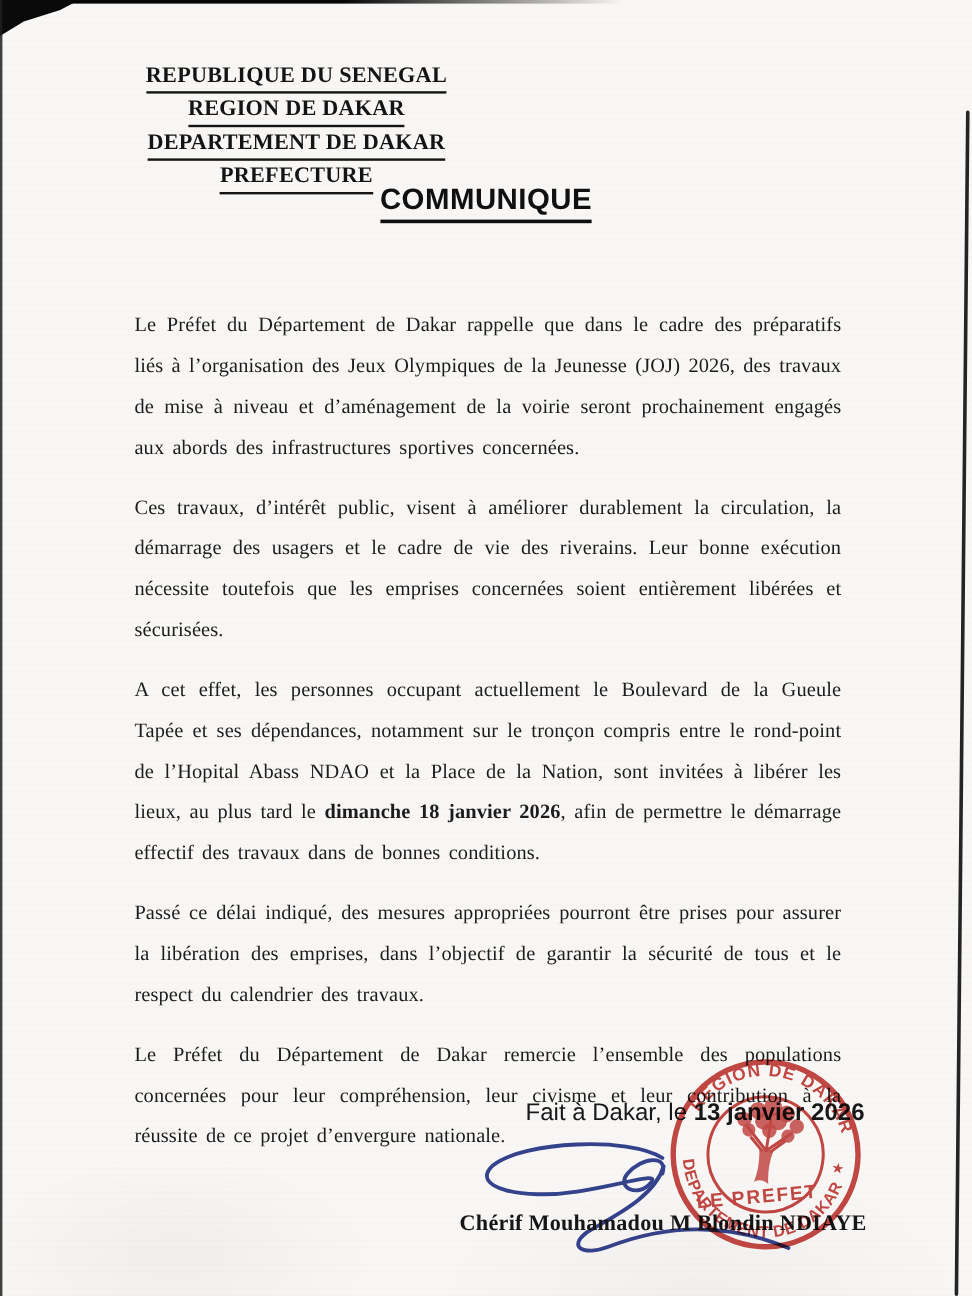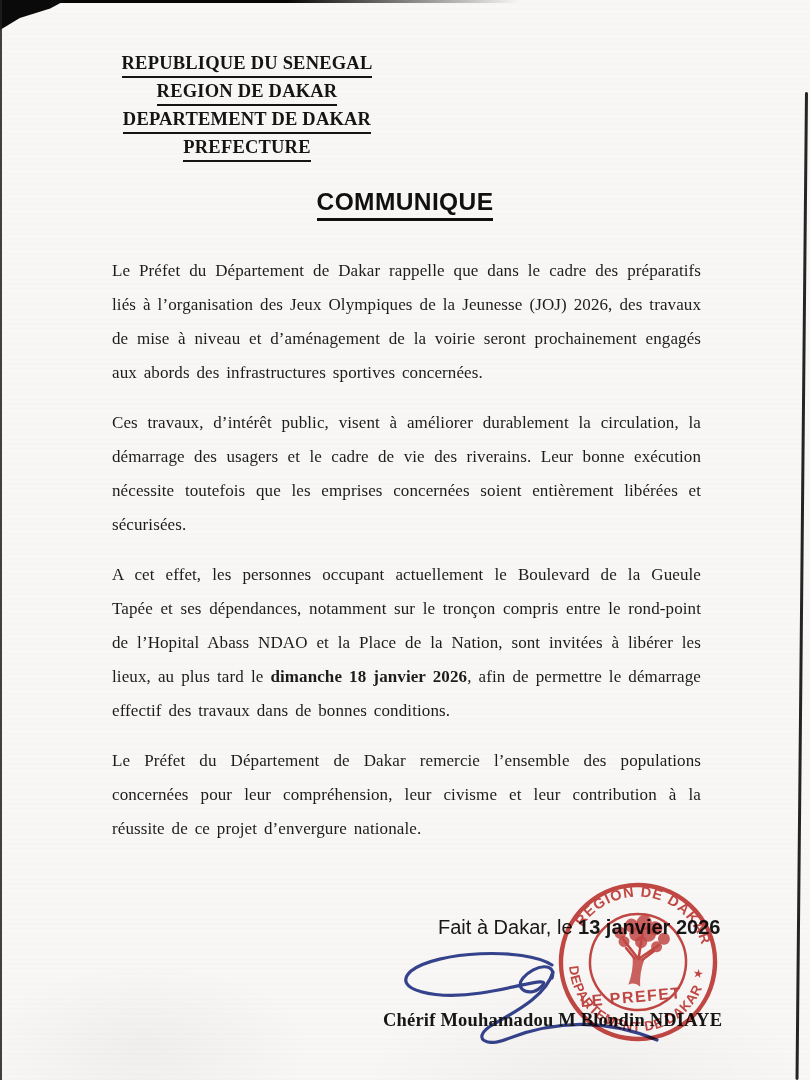--- a/index.html
+++ b/index.html
@@ -39,21 +39,21 @@
     font-weight:bold;font-size:18.5px;letter-spacing:.2px;
     color:#141414;
     border-bottom:2.5px solid #141414;padding-bottom:0px;
   }
   
   .title-wrap{position:absolute;left:0;top:153px;width:810px;text-align:center;}
   .title{
     display:inline-block;
     font-family:"Liberation Sans","DejaVu Sans",sans-serif;
     font-weight:bold;font-size:24.5px;letter-spacing:.4px;color:#101010;
-    border-bottom:3px solid #101010;padding-bottom:2px;margin-top:35px;
+    border-bottom:3px solid #101010;padding-bottom:2px;
   }
   
   .body{position:absolute;left:112px;top:238px;width:589px;}
   .body p{
     font-size:17px;line-height:34px;
     text-align:justify;word-spacing:2.5px;letter-spacing:.1px;
     color:#1c1c1c;
     margin:16px 0 5px 0;
   }
   .body b{font-weight:bold;}
@@ -122,20 +122,21 @@
   </header>
 
   <div class="title-wrap">
     <span class="title">COMMUNIQUE</span>
   </div>
 
   <main class="body">
     <p>Le Préfet du Département de Dakar rappelle que dans le cadre des préparatifs liés à l’organisation des Jeux Olympiques de la Jeunesse (JOJ) 2026, des travaux de mise à niveau et d’aménagement de la voirie seront prochainement engagés aux abords des infrastructures sportives concernées.</p>
     <p>Ces travaux, d’intérêt public, visent à améliorer durablement la circulation, la démarrage des usagers et le cadre de vie des riverains. Leur bonne exécution nécessite toutefois que les emprises concernées soient entièrement libérées et sécurisées.</p>
     <p><span>A cet effet, les personnes occupant actuellement le Boulevard de la Gueule Tapée et ses dépendances, notamment sur le tronçon compris entre le rond-point de l’Hopital Abass NDAO et la Place de la Nation, sont invitées à libérer les lieux, au plus tard le </span><b>dimanche 18 janvier 2026</b><span>, afin de permettre le démarrage effectif des travaux dans de bonnes conditions.</span></p>
+    <p>Passé ce délai indiqué, des mesures appropriées pourront être prises pour assurer la libération des emprises, dans l’objectif de garantir la sécurité de tous et le respect du calendrier des travaux.</p>
     <p>Le Préfet du Département de Dakar remercie l’ensemble des populations concernées pour leur compréhension, leur civisme et leur contribution à la réussite de ce projet d’envergure nationale.</p>
   </main>
 
   <div class="dateline"><span>Fait à Dakar, le </span><b>13 janvier 2026</b></div>
 
   <svg class="signature" viewBox="0 0 320 115" aria-hidden="true">
     <path d="M162 30 C134 12 46 16 21 36 C0 55 46 65 91 58 C134 51 161 41 152 51 C142 63 123 55 133 43 C145 29 167 27 162 43"></path>
     <path d="M163 37 C155 64 118 80 99 92 C83 104 96 112 117 104 C158 88 209 81 267 105"></path>
   </svg>
 

